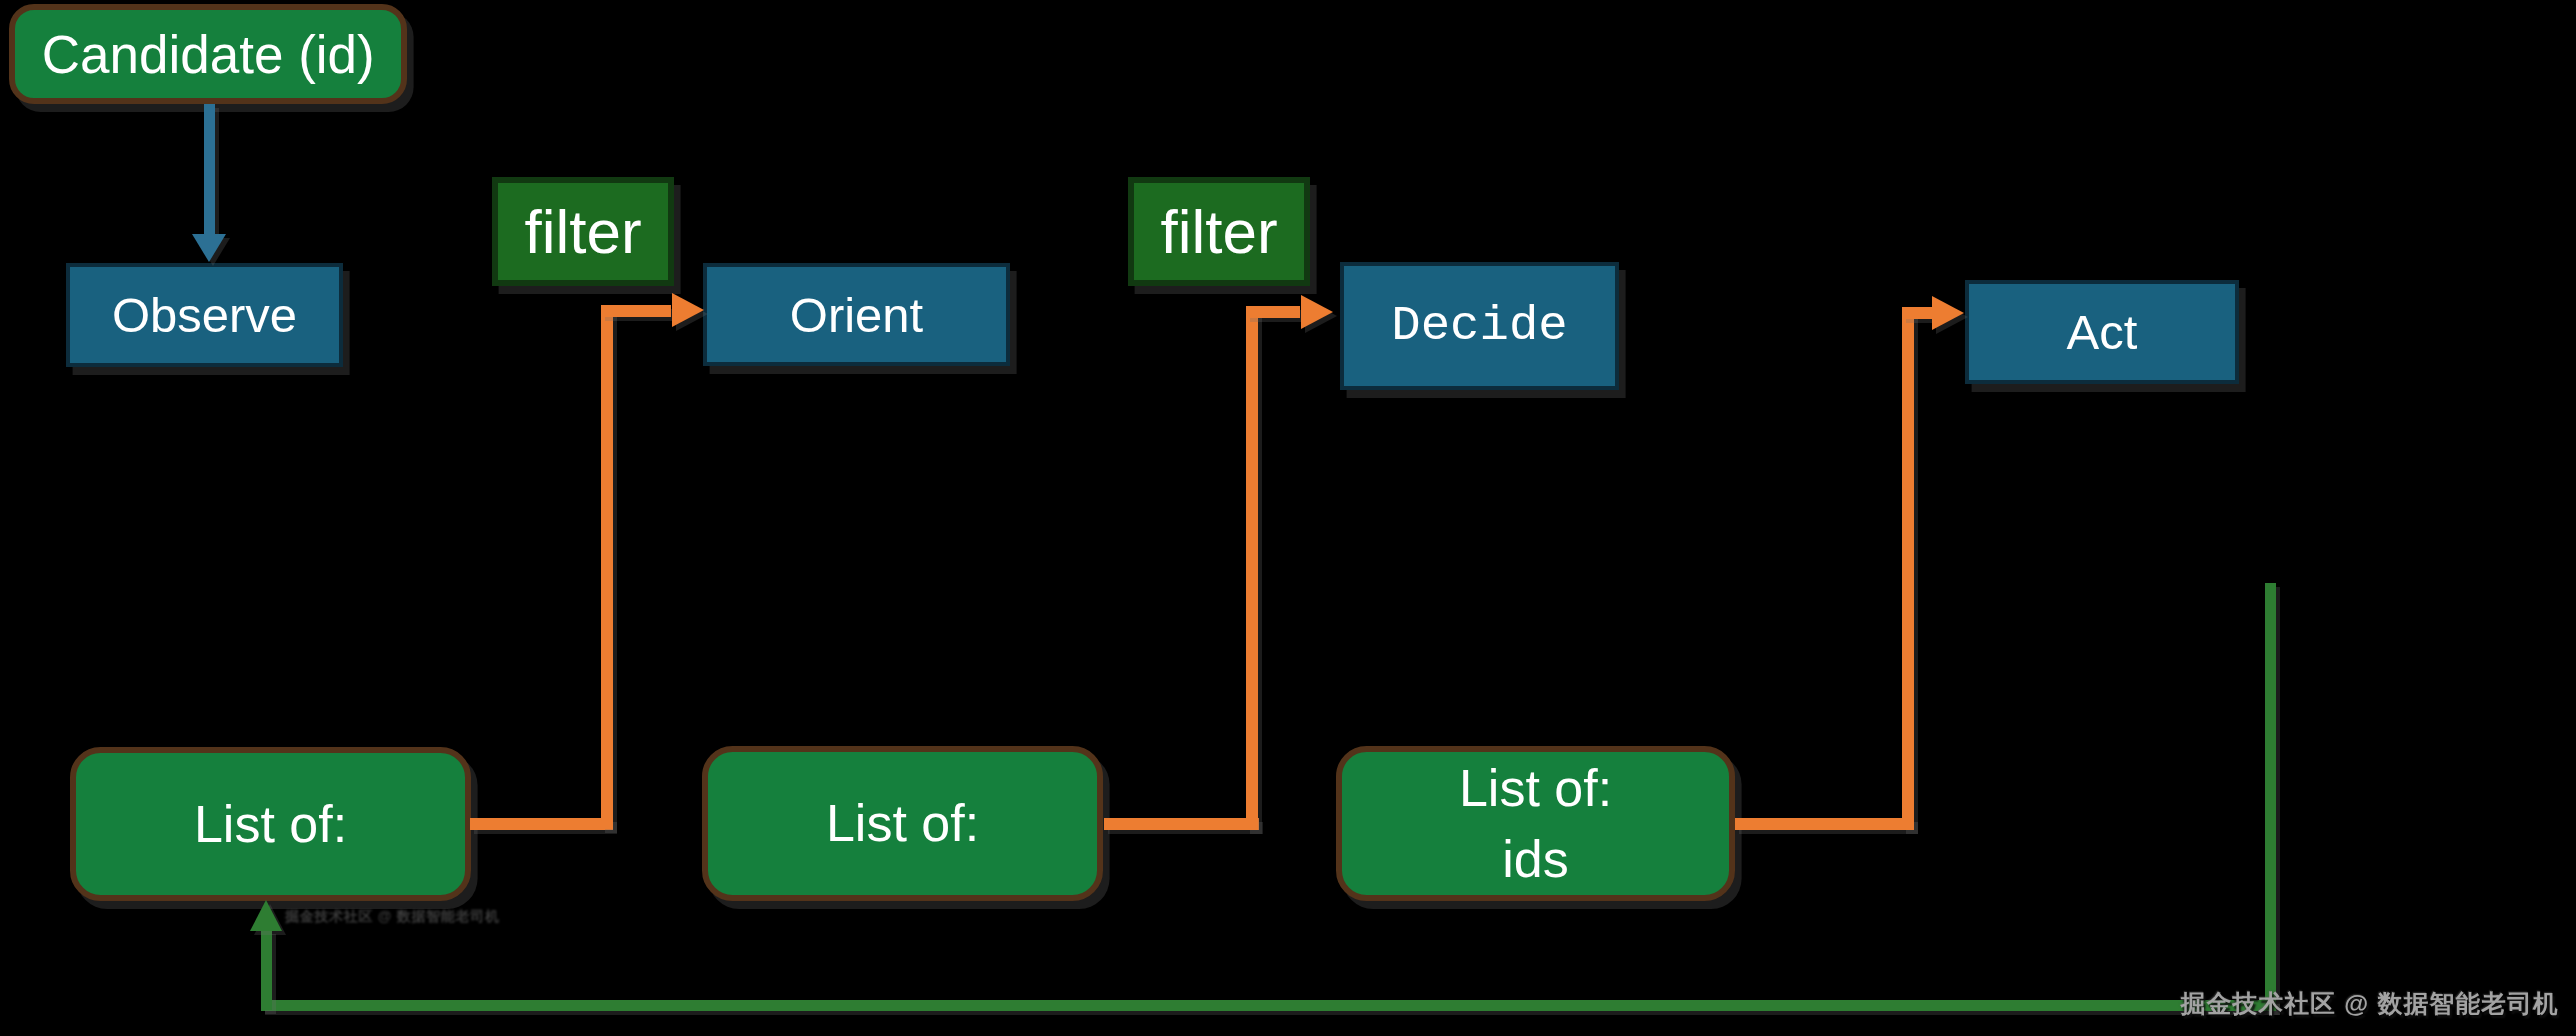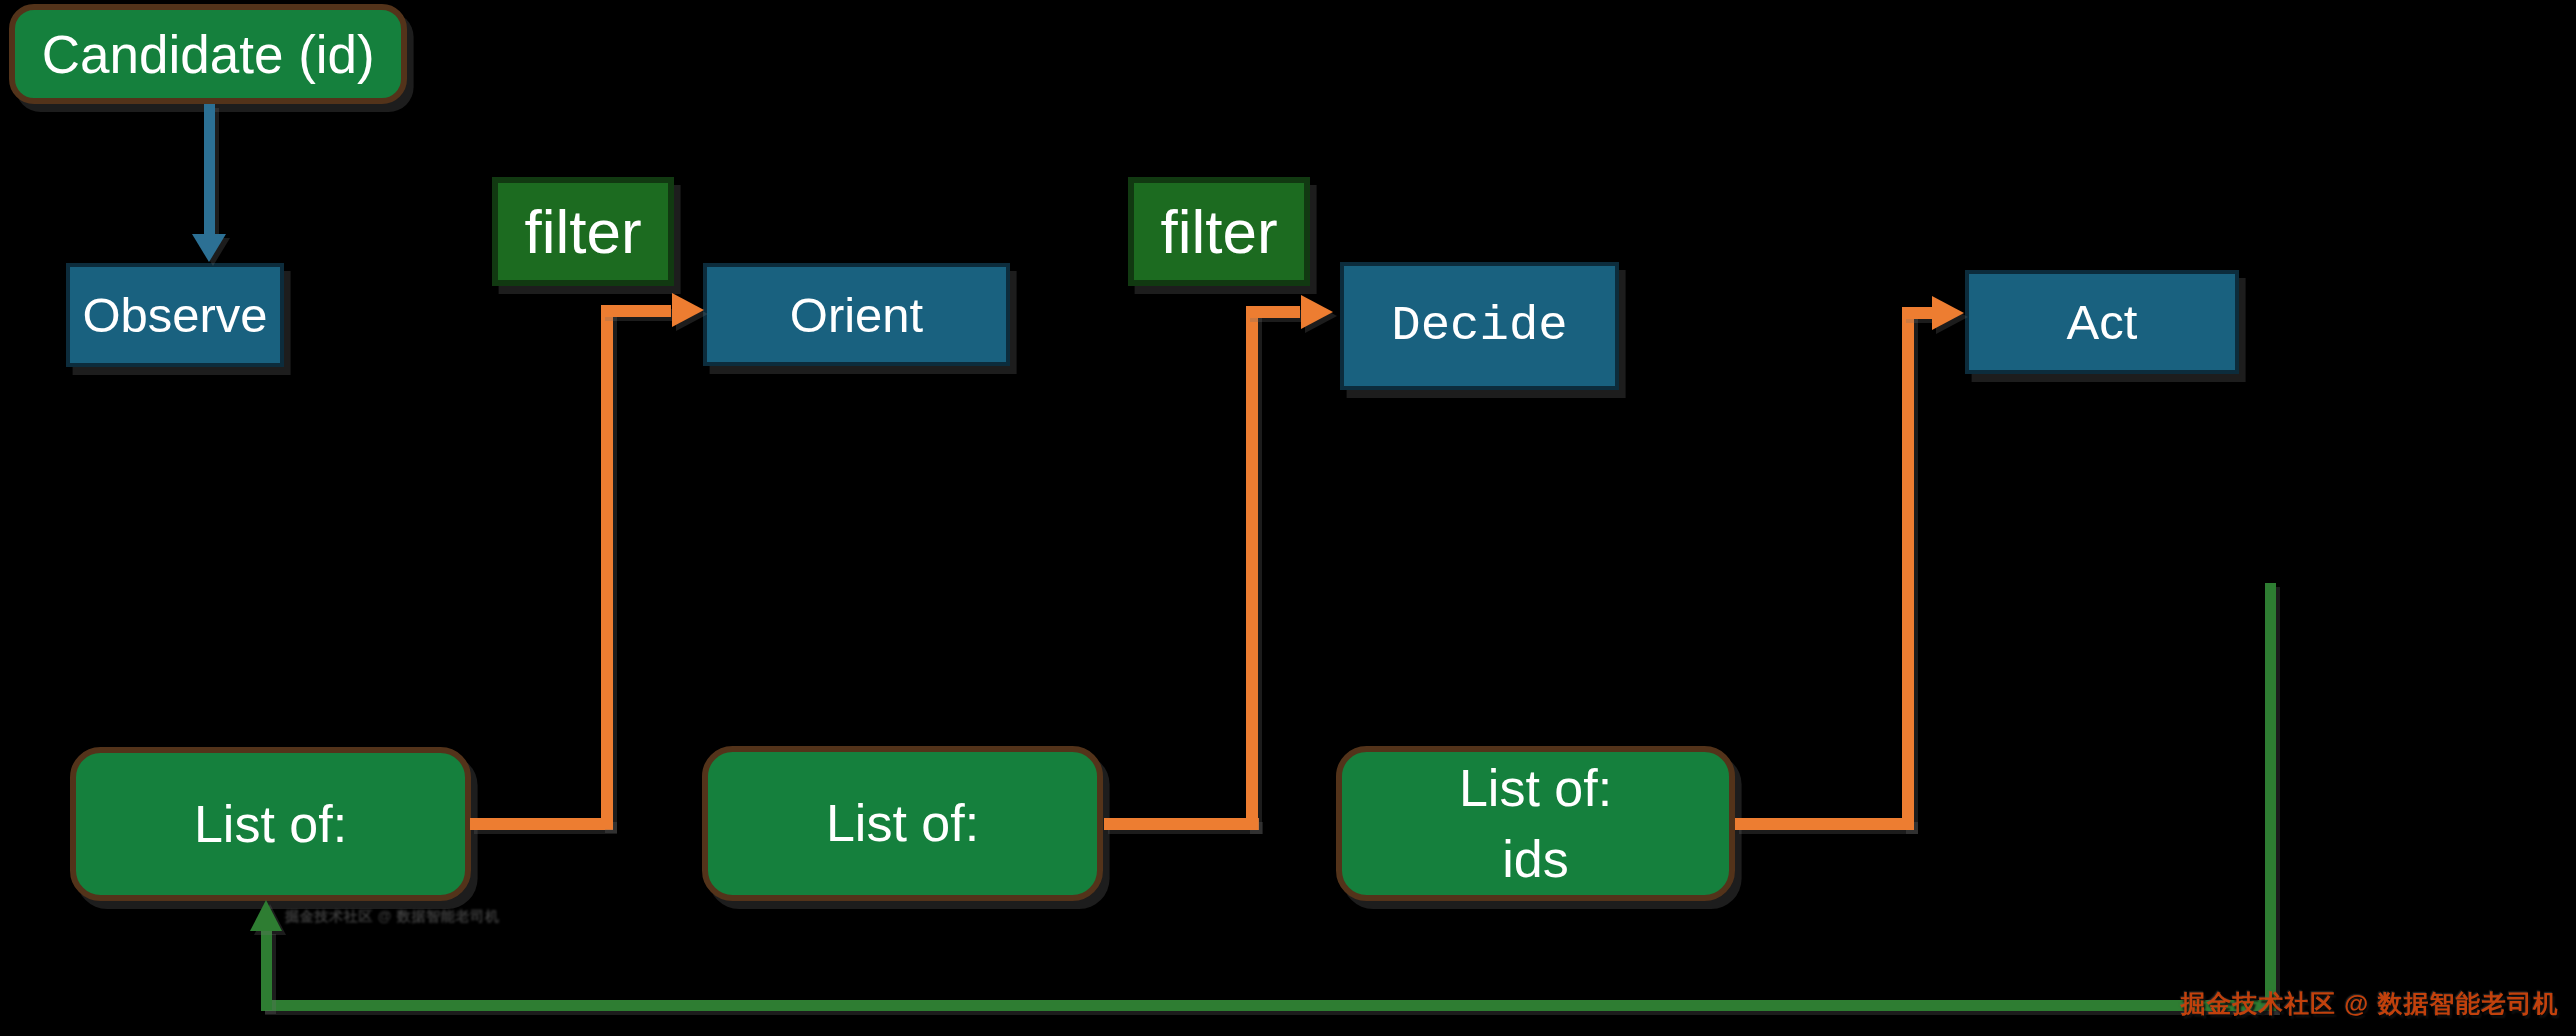--- a/index.html
+++ b/index.html
@@ -38,24 +38,24 @@
     background: #1C6B20;
     border: 6px solid #113911;
     font-size: 62px;
   }
   .list-box {
     border-radius: 30.5px;
     font-size: 52px;
     line-height: 1.36;
   }
   #node-candidate { left: 9.3px; top: 4px; width: 398px; height: 100px; font-size: 53px; }
-  #node-observe   { left: 66px; top: 263px; width: 218px; height: 104px; }
+  #node-observe   { left: 66px; top: 263px; width: 277px; height: 104px; }
   #node-orient    { left: 703px; top: 263px; width: 307px; height: 103px; }
   #node-decide    { left: 1340px; top: 262px; width: 279px; height: 128px; font-family: Liberation Mono, monospace; }
-  #node-act       { left: 1965px; top: 270px; width: 274px; height: 104px; }
+  #node-act       { left: 1965px; top: 280px; width: 274px; height: 104px; }
   #node-filter1   { left: 492px; top: 177px; width: 182px; height: 109px; }
   #node-filter2   { left: 1128px; top: 177px; width: 182px; height: 109px; }
   #node-list1     { left: 70px; top: 747px; width: 401px; height: 154px; }
   #node-list2     { left: 702px; top: 746px; width: 401px; height: 155px; }
   #node-list3     { left: 1336px; top: 746px; width: 399px; height: 155px; }
 
   .seg { position: absolute; filter: drop-shadow(4.6px 4.6px 0 rgba(110,110,110,0.25)); }
   .seg-blue   { background: #2C7094; }
   .seg-orange { background: #ED7D31; }
   .seg-green  { background: #2E7D32; }
@@ -92,21 +92,21 @@
   #g-h-bottom { left: 261px;  top: 1000px; width: 2015px; height: 10.6px; }
   #g-v-left   { left: 261px;  top: 930px; width: 10.6px;   height: 80px; }
   #g-head     { left: 250px;  top: 900px; }
 
   #watermark {
     position: absolute;
     right: 17px; top: 987px;
     font-size: 24.6px;
     font-weight: bold;
     letter-spacing: 1.3px;
-    color: #c2410c;
+    color: #a3a3a3;
     text-shadow: 2px 2.7px 2px rgba(15,15,15,0.95), -0.7px -0.7px 1.3px rgba(90,90,90,0.5);
     white-space: nowrap;
   }
   #ghost-watermark {
     position: absolute;
     left: 285px; top: 908px;
     font-size: 14px;
     font-weight: bold;
     color: #3A3A3A;
     filter: blur(1.3px);

